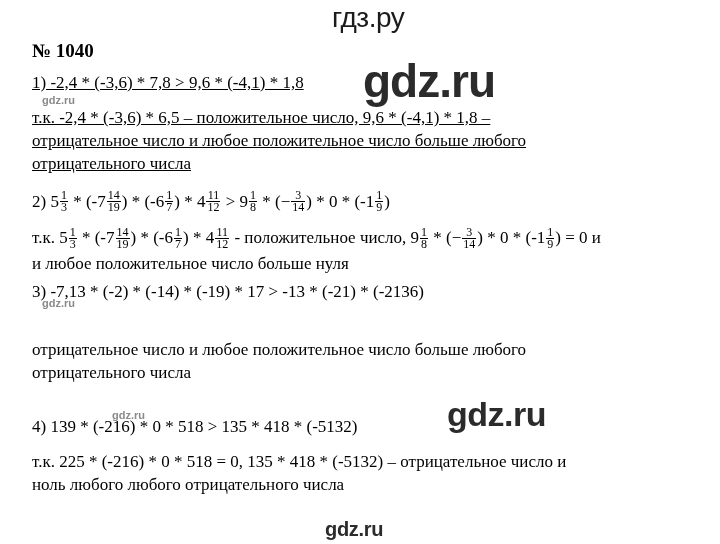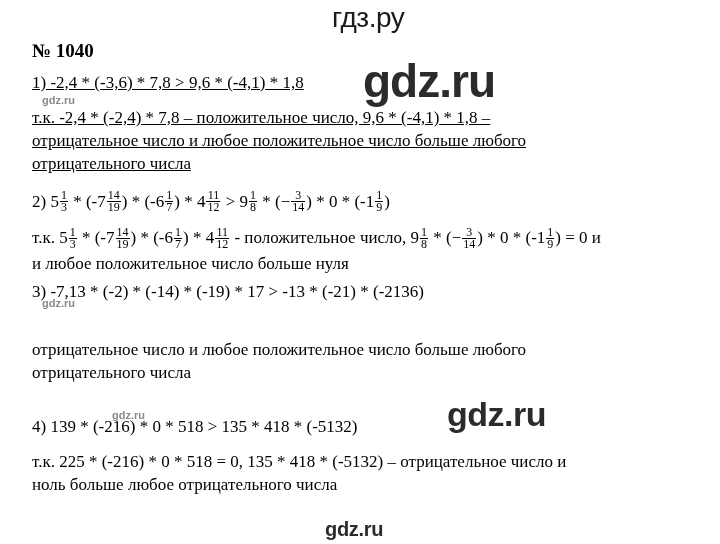--- a/index.html
+++ b/index.html
@@ -113,21 +113,21 @@
   <div class="wm-small wm-s2">gdz.ru</div>
   <div class="wm-small wm-s3">gdz.ru</div>
 
   <div class="content">
 
     <div class="task-number">№ 1040</div>
 
     <div class="block" style="margin-top:4px;text-decoration:underline;">
       <div class="line">1) -2,4 * (-3,6) * 7,8 &gt; 9,6 * (-4,1) * 1,8</div>
       <div class="para wrap">
-        <span>т.к. -2,4 * (-2,4) * 7,8 – положительное число, 9,6 * (-4,1) * 1,8 –</span><br>
+        <span>т.к. -2,4 * (-3,6) * 6,5 – положительное число, 9,6 * (-4,1) * 1,8 –</span><br>
         <span>отрицательное число и любое положительное число больше любого</span><br>
         <span>отрицательного числа</span>
       </div>
     </div>
 
     <div class="block" style="margin-top:16px;">
       <div class="line mixed">
         <span>2) 5</span><span class="frac"><span class="num">1</span><span class="den">3</span></span><span> * (-7</span><span class="frac"><span class="num">14</span><span class="den">19</span></span><span>) * (-6</span><span class="frac"><span class="num">1</span><span class="den">7</span></span><span>) * 4</span><span class="frac"><span class="num">11</span><span class="den">12</span></span><span> &gt; 9</span><span class="frac"><span class="num">1</span><span class="den">8</span></span><span> * (−</span><span class="frac"><span class="num">3</span><span class="den">14</span></span><span>) * 0 * (-1</span><span class="frac"><span class="num">1</span><span class="den">9</span></span><span>)</span>
       </div>
 
@@ -143,18 +143,18 @@
         <br>
         <span>отрицательное число и любое положительное число больше любого</span><br>
         <span>отрицательного числа</span>
       </div>
     </div>
 
     <div class="block" style="margin-top:32px;">
       <div class="line">4) 139 * (-216) * 0 * 518 &gt; 135 * 418 * (-5132)</div>
       <div class="para wrap">
         <span>т.к. 225 * (-216) * 0 * 518 = 0, 135 * 418 * (-5132) – отрицательное число и</span><br>
-        <span>ноль больше любое отрицательного числа</span>
+        <span>ноль любого любого отрицательного числа</span>
       </div>
     </div>
 
   </div>
 </div>
 
 </body></html>

